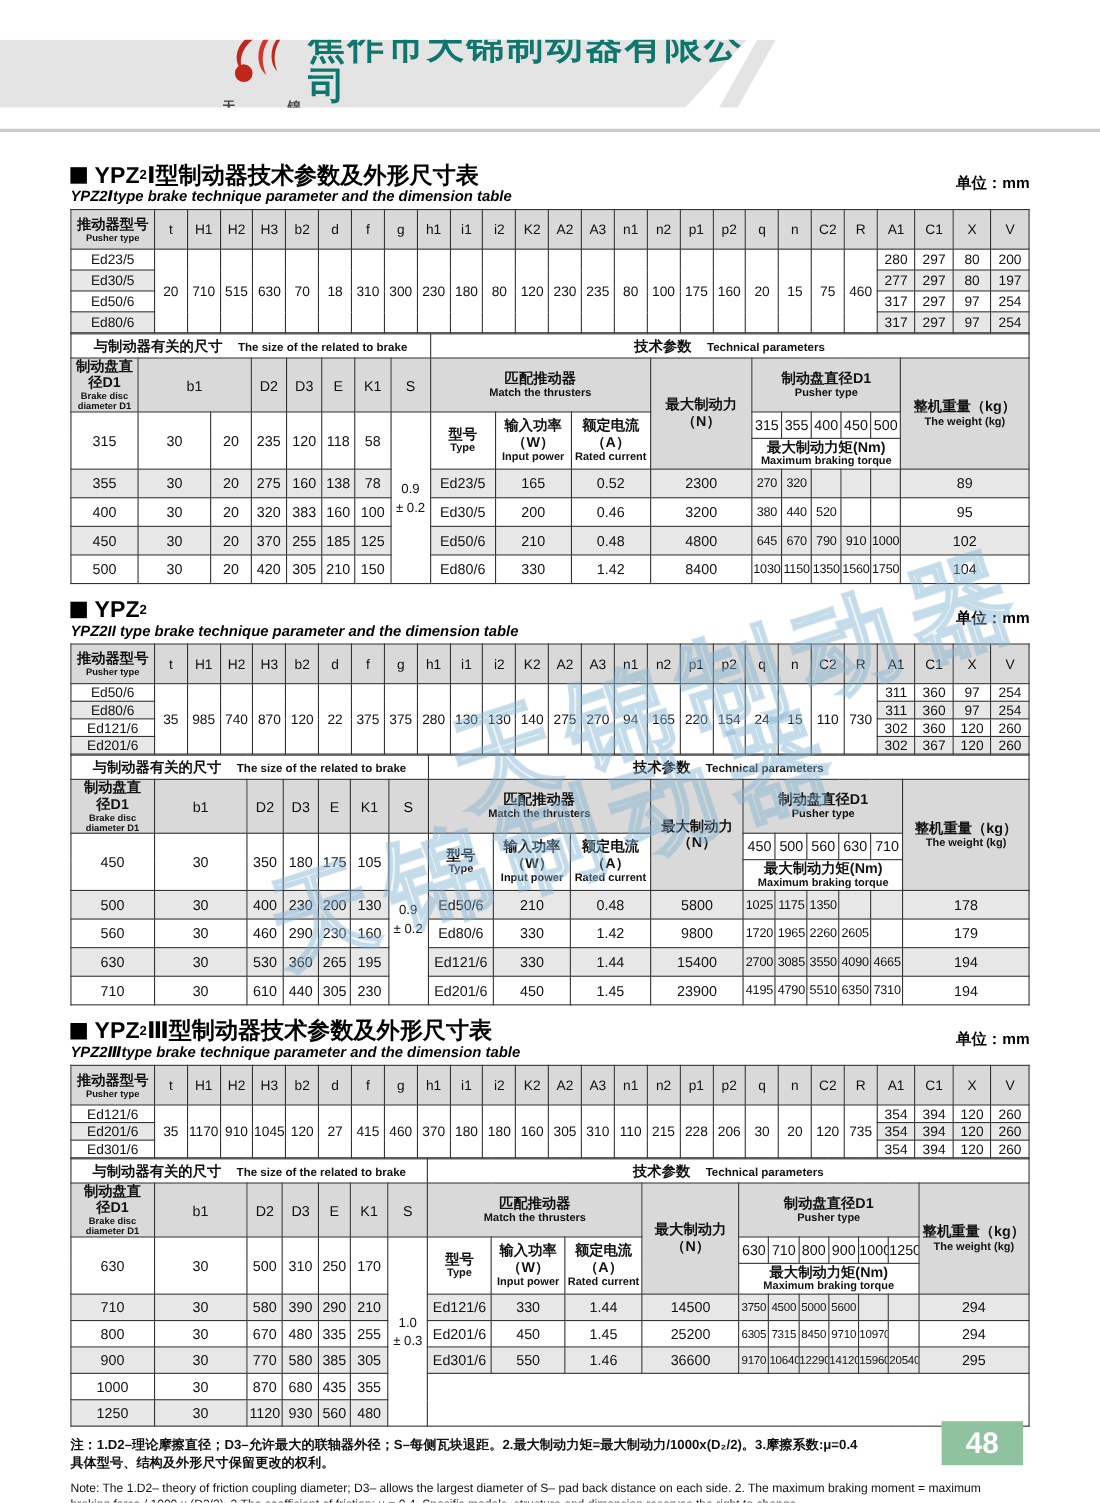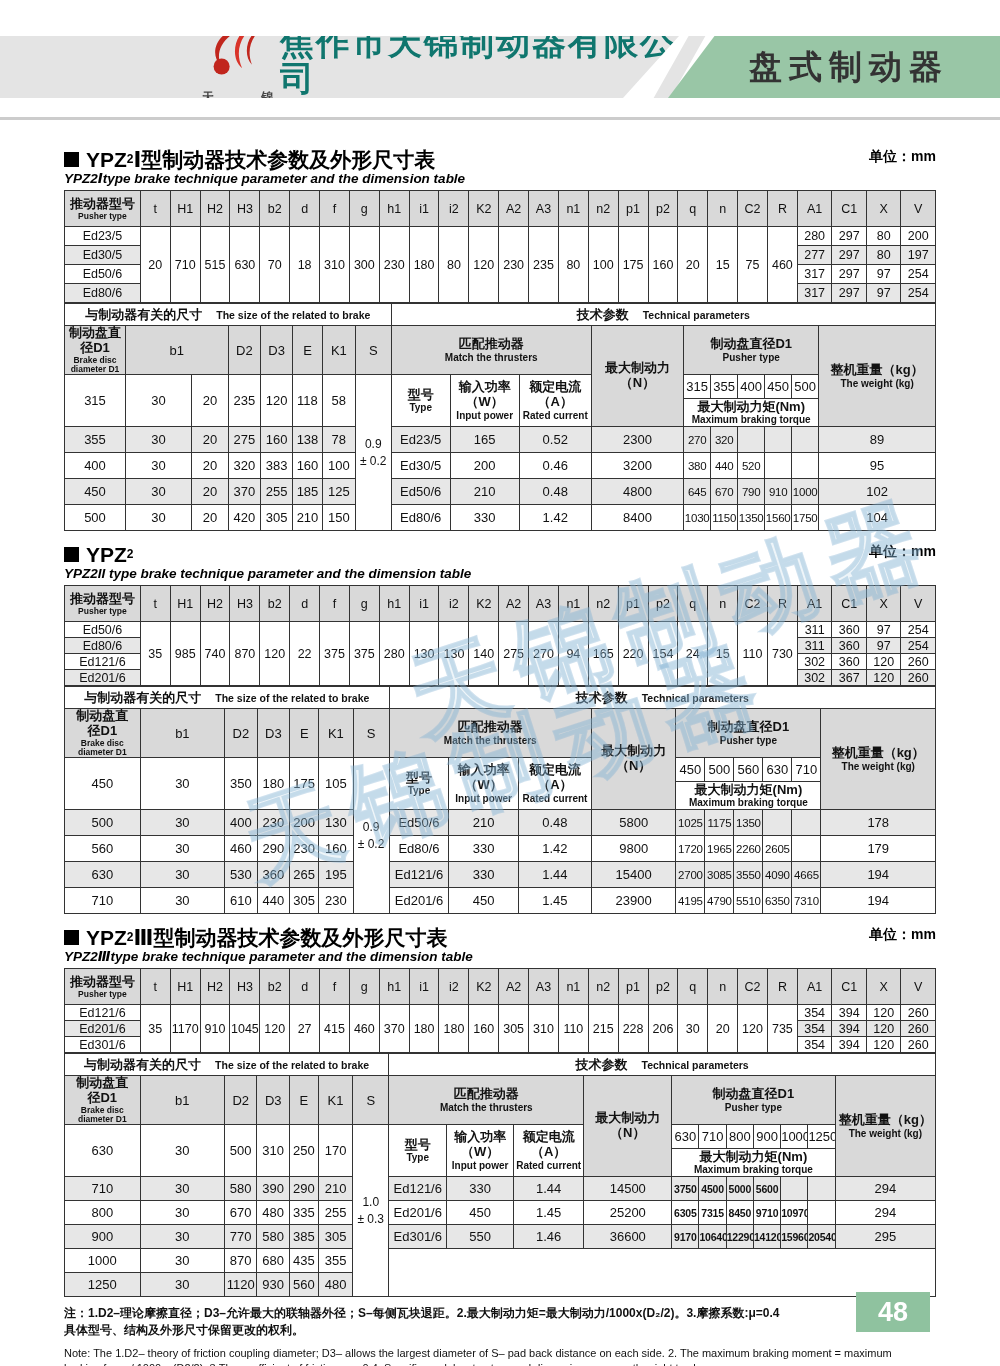--- a/index.html
+++ b/index.html
@@ -16,21 +16,21 @@
   .band-green span{font-size:33px;font-weight:bold;color:#333;letter-spacing:7px;padding-left:30px;}
   .logo{position:relative;width:60px;height:76px;flex:0 0 60px;}
   .logo svg{position:absolute;left:0;top:0;}
   .logo-cn{position:absolute;left:-6px;bottom:-1px;font-size:12px;color:#444;letter-spacing:22px;white-space:nowrap;font-weight:bold;}
   .comp{margin-left:12px;}
   .comp-cn{font-size:34px;font-weight:bold;color:#0f766e;letter-spacing:2px;line-height:1.05;}
   .comp-en{font-size:11px;font-weight:bold;color:#222;letter-spacing:2.2px;}
   .rule{position:absolute;top:117px;left:0;width:1000px;height:3px;background:#ccc;}
   
   .content{position:absolute;left:64px;top:148px;width:872px;}
-  .sec-head{display:flex;justify-content:space-between;align-items:flex-start;margin:0 0 3px 0;}
+  .sec-head{display:flex;justify-content:space-between;align-items:center;margin:0 0 3px 0;}
   .sec2 .sec-head,.sec3 .sec-head{margin-top:12px;}
   .t1{font-size:21px;font-weight:bold;color:#000;line-height:1.1;display:flex;align-items:center;}
   .t1 sub{font-size:12px;font-weight:bold;}
   .sq{display:inline-block;width:15px;height:15px;background:#000;margin-right:7px;}
   .t2{font-size:13.5px;font-weight:bold;color:#000;line-height:1.2;font-style:italic;}
   .unit{font-size:14px;font-weight:bold;color:#000;padding-bottom:1px;}
   
   table{width:100%;border-collapse:collapse;table-layout:fixed;}
   td{border:1px solid #333;padding:0;text-align:center;vertical-align:middle;font-size:13px;overflow:hidden;background:#fff;}
   .g{background:#d9d9d9;}
@@ -48,21 +48,21 @@
   .sz tr.sec-r{height:22px;}
   .sz tr.hd-r{height:46px;}
   .sz tr.dm-r{height:24px;}
   .sz tr.tq-r{height:28px;}
   .sz tr.dt-r{height:26px;}
   .sz3 tr.dt-r{height:24px;}
   .sec-r td{background:#fff;}
   .sec-r .cn{display:inline;margin-right:14px;}
   .sec-r .en{display:inline;font-size:10.5px;}
   .tv{font-size:11.5px;letter-spacing:-0.2px;}
-  .sz3 .tv{font-size:10.5px;font-weight:bold;}
+  .sz3 .tv{font-size:10.5px;}
   .scell div{font-size:12px;line-height:1.35;}
   
   .notes{margin-top:8px;}
   .note-cn{font-size:12px;font-weight:bold;color:#111;line-height:1.45;}
   .note-en{font-size:11px;color:#111;margin-top:6px;line-height:1.4;width:98%;}
   .pagenum{position:absolute;left:856px;top:1292px;width:74px;height:40px;background:#8fc29f;
            display:flex;align-items:center;justify-content:center;}
   .pagenum span{color:#fff;font-size:27px;font-weight:bold;}
   
   .wm{position:absolute;font-size:95px;font-weight:bold;white-space:nowrap;pointer-events:none;
@@ -84,23 +84,20 @@
         <circle cx="15" cy="42" r="9" fill="#c1261d"></circle>
       </svg>
       <div class="logo-cn">天 锦</div>
     </div>
     <div class="comp">
       <div class="comp-cn">焦作市天锦制动器有限公司</div>
       <div class="comp-en">JIAOZUO CITY TIANJIN BRAKE CO.,LTD.</div>
     </div>
   </div>
   <div class="band-sliver"></div>
-  <div class="band-green">
-    <span>盘式制动器</span>
-  </div>
 </div>
 <div class="rule"></div>
 
 <div class="content">
 
   <div class="sec sec1">
     <div class="sec-head">
       <div>
         <div class="t1">
             <span class="sq"></span>

